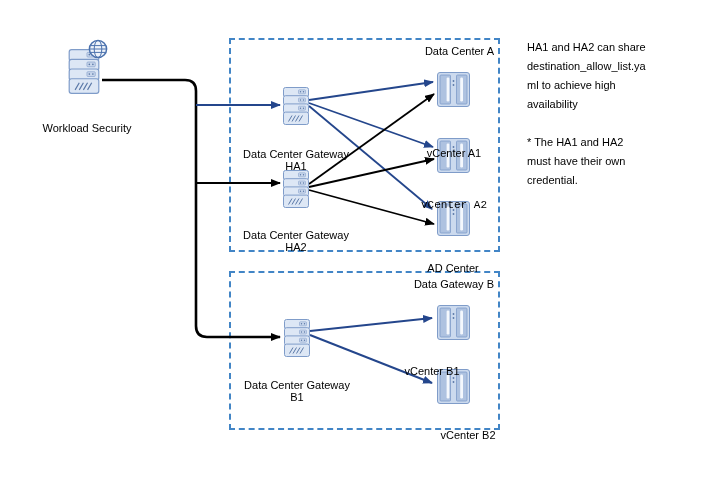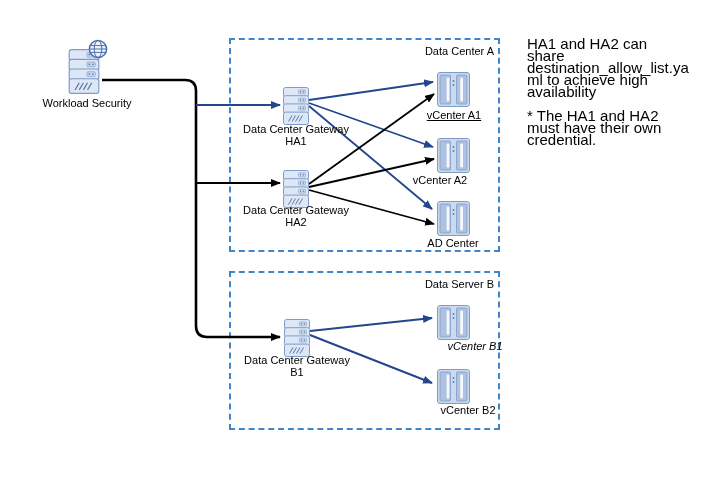--- a/index.html
+++ b/index.html
@@ -11,26 +11,27 @@
   }
   svg.connectors { position:absolute; left:0; top:0; z-index:1; }
   .icon { position:absolute; z-index:2; }
   .dc-box {
     position:absolute; border:2px dashed #4285c6; background:transparent; z-index:0;
   }
   .lbl {
     position:absolute; z-index:3; font-size:11px; line-height:12px;
     white-space:pre-line; text-align:center; transform:translateX(-50%);
     color:#000;
+    margin-top:25px;
   }
   .dc-title {
     position:absolute; z-index:3; font-size:11px; text-align:right; color:#000;
   }
   .note {
-    position:absolute; z-index:3; font-size:15px; line-height:12px;
+    position:absolute; z-index:3; font-size:11px; line-height:19px;
     white-space:pre-line; color:#000; text-align:left;
   }
 </style>
 </head>
 <body>
 
 <div class="stage">
 
   <svg width="0" height="0" style="position:absolute" aria-hidden="true">
     <defs>
@@ -116,44 +117,44 @@
 
   <svg class="icon" style="left:283px; top:170px;" width="26" height="38">
       <use href="#sym-tower"></use>
     </svg>
   <div class="lbl" style="left:296px; top:204px;">Data Center Gateway
 HA2</div>
 
   <svg class="icon" style="left:437px; top:72px;" width="33" height="35">
       <use href="#sym-rack"></use>
     </svg>
-  <div class="lbl" style="left:454px; top:109px;text-decoration:underline;">vCenter A1</div>
+  <div class="lbl" style="left:454px; top:122px;">vCenter A1</div>
 
   <svg class="icon" style="left:437px; top:138px;" width="33" height="35">
       <use href="#sym-rack"></use>
     </svg>
-  <div class="lbl" style="left:440px; top:174px;">vCenter A2</div>
+  <div class="lbl" style="left:454px; top:174px;font-family:Liberation Mono, monospace;">vCenter A2</div>
 
   <svg class="icon" style="left:437px; top:201px;" width="33" height="35">
       <use href="#sym-rack"></use>
     </svg>
   <div class="lbl" style="left:453px; top:237px;">AD Center</div>
 
-  <div class="dc-title" style="left:331px; top:278px; width:163px;">Data Server B</div>
+  <div class="dc-title" style="left:331px; top:278px; width:163px;">Data Gateway B</div>
 
   <svg class="icon" style="left:284px; top:319px;" width="26" height="38">
       <use href="#sym-tower"></use>
     </svg>
   <div class="lbl" style="left:297px; top:354px;">Data Center Gateway
 B1</div>
 
   <svg class="icon" style="left:437px; top:305px;" width="33" height="35">
       <use href="#sym-rack"></use>
     </svg>
-  <div class="lbl" style="left:475px; top:340px;font-style:italic;">vCenter B1</div>
+  <div class="lbl" style="left:432px; top:340px;">vCenter B1</div>
 
   <svg class="icon" style="left:437px; top:369px;" width="33" height="35">
       <use href="#sym-rack"></use>
     </svg>
   <div class="lbl" style="left:468px; top:404px;">vCenter B2</div>
 
   <div class="note" style="left:527px; top:38px; width:140px;">HA1 and HA2 can share
 destination_allow_list.ya
 ml to achieve high
 availability

